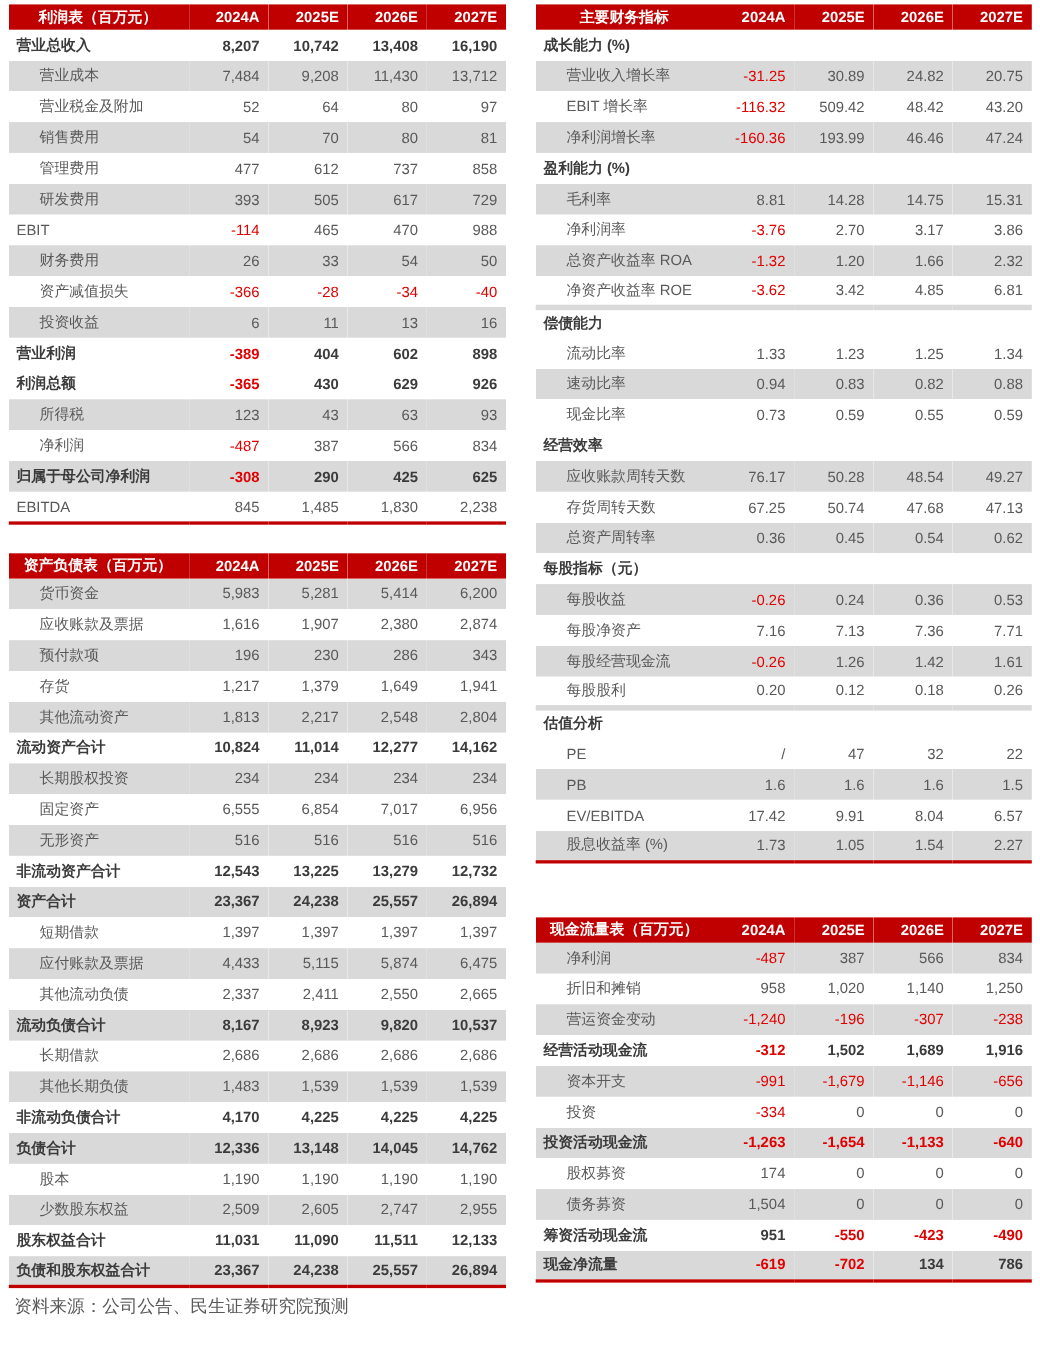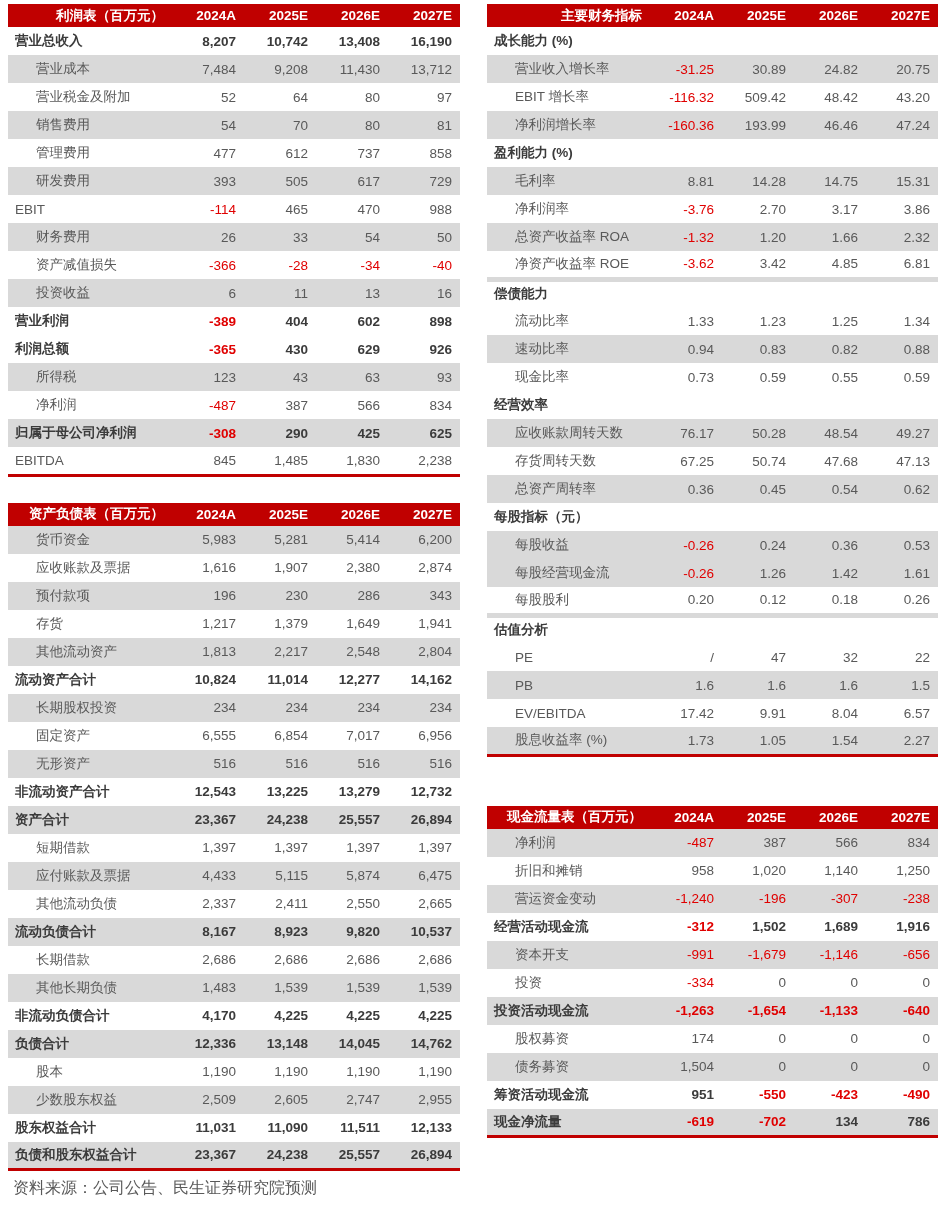--- a/index.html
+++ b/index.html
@@ -19,21 +19,21 @@
     border-bottom:3px solid var(--header-bg);
   }
   .tbl th, .tbl td {
     padding:0 8px 0 0; white-space:nowrap; overflow:hidden;
     font-size:13.5px; vertical-align:middle;
   }
   .tbl thead th {
     height:23px; background:var(--header-bg); color:var(--header-fg);
     font-weight:700; text-align:right;
   }
-  .tbl thead th.title { text-align:right; padding-left:6px; }
+  .tbl thead th.title { text-align:center; padding-left:6px; }
   .tbl td { height:28px; color:var(--text); text-align:right; }
   .tbl td.label { text-align:left; padding-left:7px; }
   .tbl td.label.indent { padding-left:28px; }
   .tbl tr.shade td { background:var(--shade); }
   .tbl tr.strip td { border-top:5px solid var(--shade); }
   .tbl td.bold { font-weight:700; color:var(--text-bold); }
   .tbl td.section { font-weight:700; color:var(--text-bold); }
   .tbl td.neg { color:var(--neg); }
 
   .balance-gap { margin-top:26px; }
@@ -510,20 +510,27 @@
             <td class=""></td>
             <td class=""></td>
           </tr>
           <tr class="shade ">
             <td class="label indent">每股收益</td>
             <td class="neg">-0.26</td>
             <td class="">0.24</td>
             <td class="">0.36</td>
             <td class="">0.53</td>
           </tr>
+          <tr class="">
+            <td class="label indent">每股净资产</td>
+            <td class="">7.16</td>
+            <td class="">7.13</td>
+            <td class="">7.36</td>
+            <td class="">7.71</td>
+          </tr>
           <tr class="shade ">
             <td class="label indent">每股经营现金流</td>
             <td class="neg">-0.26</td>
             <td class="">1.26</td>
             <td class="">1.42</td>
             <td class="">1.61</td>
           </tr>
           <tr class="">
             <td class="label indent">每股股利</td>
             <td class="">0.20</td>

